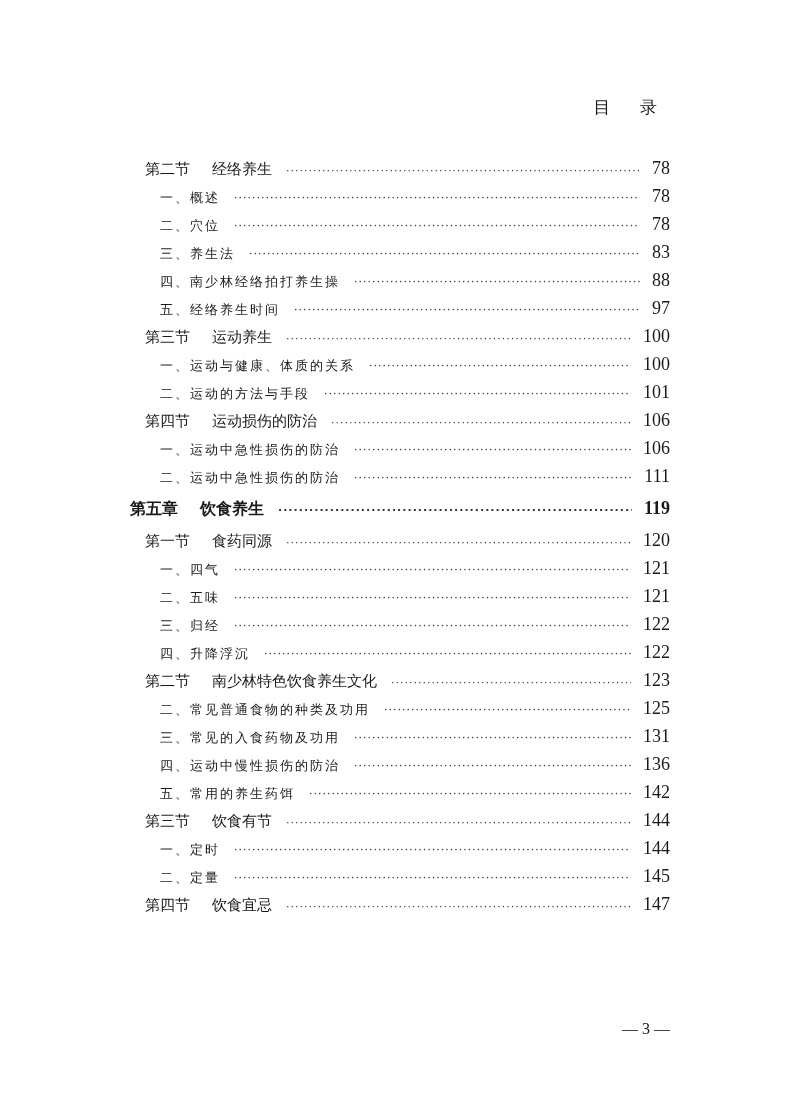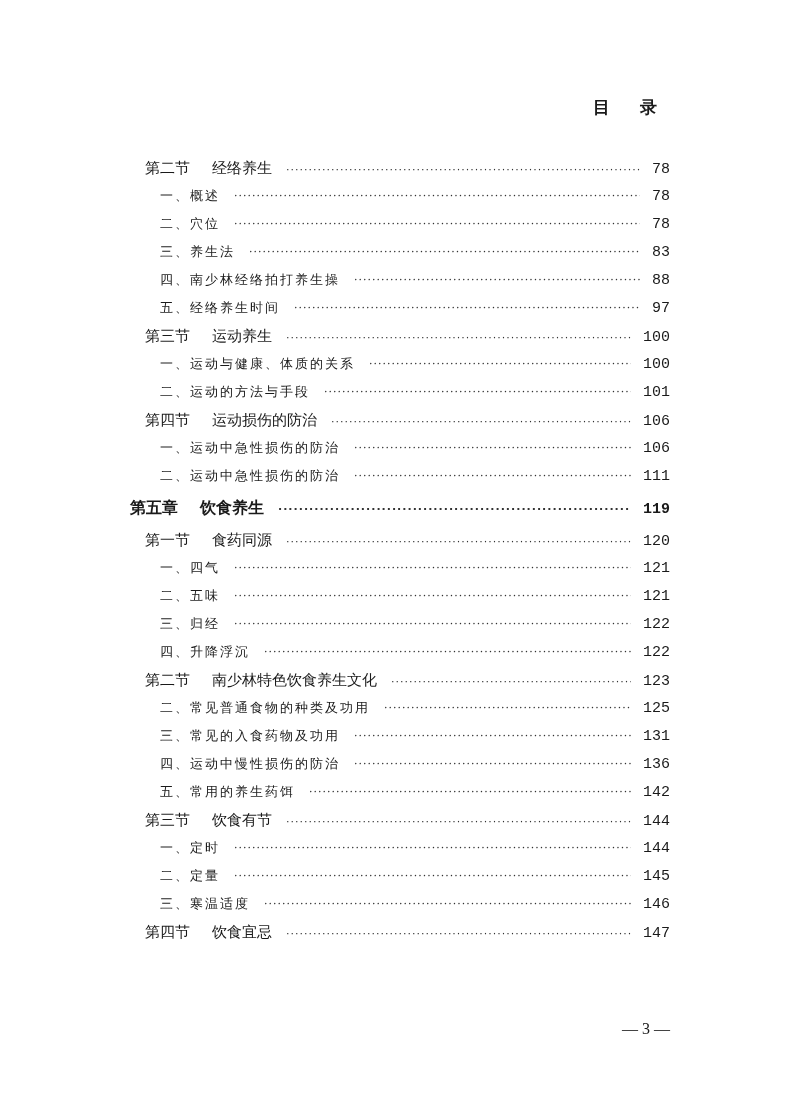--- a/index.html
+++ b/index.html
@@ -3,42 +3,42 @@
 <meta charset="utf-8">
 <style>
   html, body { margin: 0; padding: 0; background: #ffffff; }
   body {
     width: 800px; height: 1113px; position: relative; overflow: hidden;
     font-family: "DejaVu Serif", "Liberation Serif", serif;
     color: #1a1a1a;
   }
   .header-title {
     position: absolute; top: 96px; right: 131px;
-    font-size: 17px; font-weight: bold; letter-spacing: 12px;
+    font-size: 17px; font-weight: normal; letter-spacing: 12px;
     font-family: "DejaVu Sans", "Liberation Sans", sans-serif;
   }
   .toc {
     position: absolute; top: 154px; left: 130px; width: 540px;
   }
   .row {
     display: flex; align-items: baseline; height: 28px; line-height: 28px;
     font-size: 14px; white-space: nowrap; gap: 8px;
   }
   .row.section { padding-left: 15px; font-size: 15px; font-family: "DejaVu Sans", "Liberation Sans", sans-serif; }
   .row.item { padding-left: 30px; font-size: 13px; letter-spacing: 2px; text-align: right; }
   .row.chapter { padding-left: 0; font-size: 16px; font-weight: bold; font-family: "DejaVu Sans", "Liberation Sans", sans-serif; height: 36px; line-height: 36px; }
   .num { margin-right: 14px; }
   .dots {
     flex: 1; overflow: hidden; margin: 0 4px 0 6px; letter-spacing: 1px;
     font-size: 11px; color: #333;
   }
   .dots::before {
     content: "································································································································";
   }
-  .page { font-family: Liberation Mono, monospace; font-size: 15px; letter-spacing: 0; }
+  .page { font-family: Liberation Serif, serif; font-size: 18px; letter-spacing: 0; }
   .footer {
     position: absolute; top: 1020px; right: 130px;
     font-family: "Liberation Serif", serif; font-size: 16px;
   }
 </style>
 </head>
 <body>
 
 <div class="header-title">目 录</div>
 
@@ -173,25 +173,20 @@
     <div class="row item">
       <span class="title">一、定时</span>
       <span class="dots"></span>
       <span class="page">144</span>
     </div>
     <div class="row item">
       <span class="title">二、定量</span>
       <span class="dots"></span>
       <span class="page">145</span>
     </div>
-    <div class="row item">
-      <span class="title">三、寒温适度</span>
-      <span class="dots"></span>
-      <span class="page">146</span>
-    </div>
     <div class="row section">
       <span class="num">第四节</span>
       <span class="title">饮食宜忌</span>
       <span class="dots"></span>
       <span class="page">147</span>
     </div>
   </div>
 
 <div class="footer">— 3 —</div>
 

